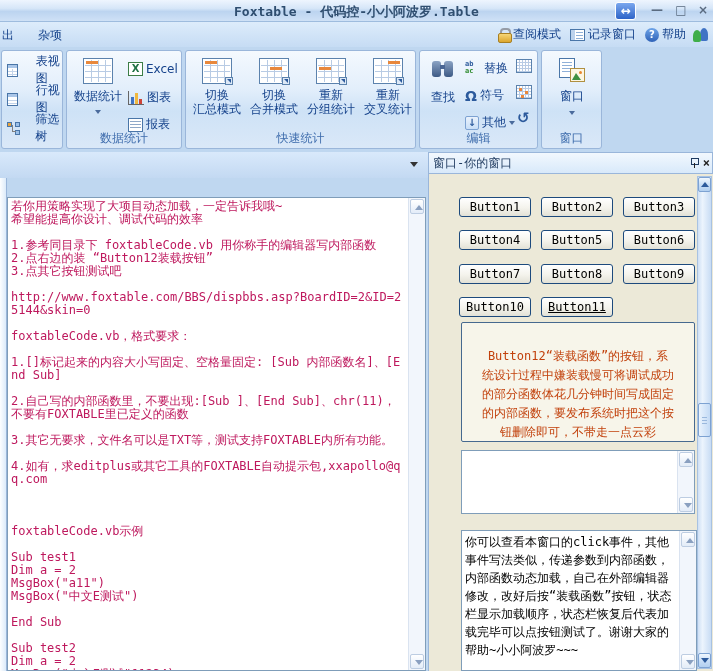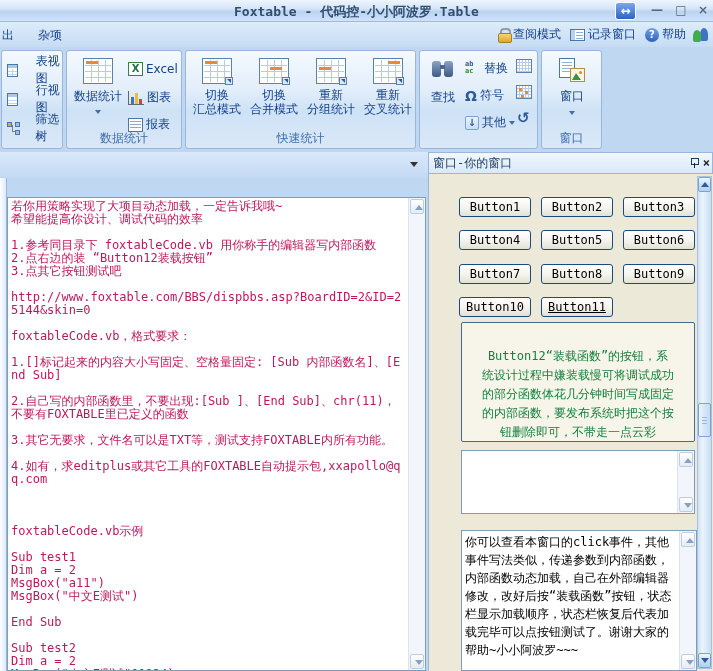--- a/index.html
+++ b/index.html
@@ -133,21 +133,21 @@
   .rp-header{position:absolute;left:428px;top:152px;width:285px;height:22px;
      background:linear-gradient(#f2f8fe,#d8e9fa);border:1px solid #9ab6da;color:#1e3a5f;
      line-height:20px;padding-left:4px;font-family:"DejaVu Sans Mono",monospace;}
   .rp-header .pin-icon:before,.rp-header .pin-icon:after{border-color:#1e3a5f;background-clip:border-box;}
   .rp-body{position:absolute;left:428px;top:174px;width:285px;height:497px;background:#ece9d8;
      border-left:1px solid #9ab6da;}
   .xpbtn{position:absolute;width:72px;height:20px;border:1px solid #1d4a7d;border-radius:3px;
      background:linear-gradient(#ffffff,#f4f3ec 55%,#e2e1d6);color:#000;text-align:center;
      line-height:18px;font-family:"DejaVu Sans Mono",monospace;font-size:12px;margin-top:14px;}
   .load-box{position:absolute;left:32px;top:148px;width:234px;height:120px;background:#f7f5ea;
-     border:1px solid #46698f;border-radius:2px;color:#15803d;text-align:center;
+     border:1px solid #46698f;border-radius:2px;color:#c2410c;text-align:center;
      padding:24px 20px 0;font-family:"DejaVu Sans Mono",monospace;font-size:12px;line-height:19px;overflow:hidden;}
   .white-box{position:absolute;background:#fff;border:1px solid #7f9db9;}
   .empty-box{left:32px;top:276px;width:234px;height:64px;}
   .bottom-box{left:32px;top:356px;width:236px;height:141px;}
   .rp-bottom-text{position:absolute;left:3px;top:2px;right:20px;bottom:0;white-space:pre-wrap;word-break:break-all;
      font-family:"DejaVu Sans Mono",monospace;font-size:12px;line-height:18px;color:#000;overflow:hidden;}
   .sb-blue{position:absolute;left:268px;top:2px;width:15px;height:493px;
      background:linear-gradient(to right,#cfe0f5,#ecf4fd 35%,#c8dcf4);border:1px solid #a8c2e2;}
   .bb-btn{position:absolute;left:0px;right:0px;height:15px;border:1px solid #7da2d2;border-radius:2px;
      background:linear-gradient(#f0f7fe,#c6ddf6 55%,#b2cff0);}
@@ -331,20 +331,21 @@
       </div>
       <div class="smallrow" style="left:96px;top:34px;">
         <span class="grid-mini">
             <i></i>
             <b></b>
           </span>
       </div>
       <div class="smallrow" style="left:97px;top:60px;">
         <span class="icon-refresh">↺</span>
       </div>
+      <div class="glabel">编辑</div>
     </div>
 
     <div class="rgroup g5">
       <div class="bigbtn" style="left:14px;top:7px;width:32px;">
         <span class="icon-window">
             <span class="back"></span>
             <span class="front"></span>
           </span>
         <span style="margin-top:6px;">窗口</span>
         <span class="drop" style="margin-top:6px;"></span>

